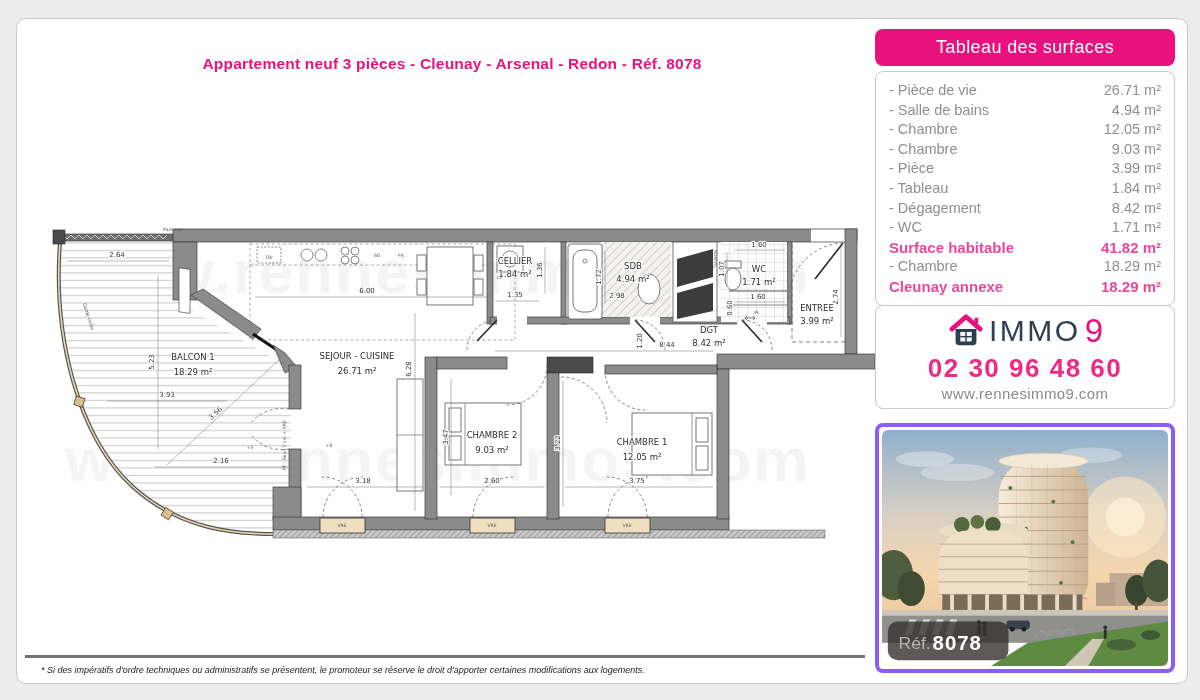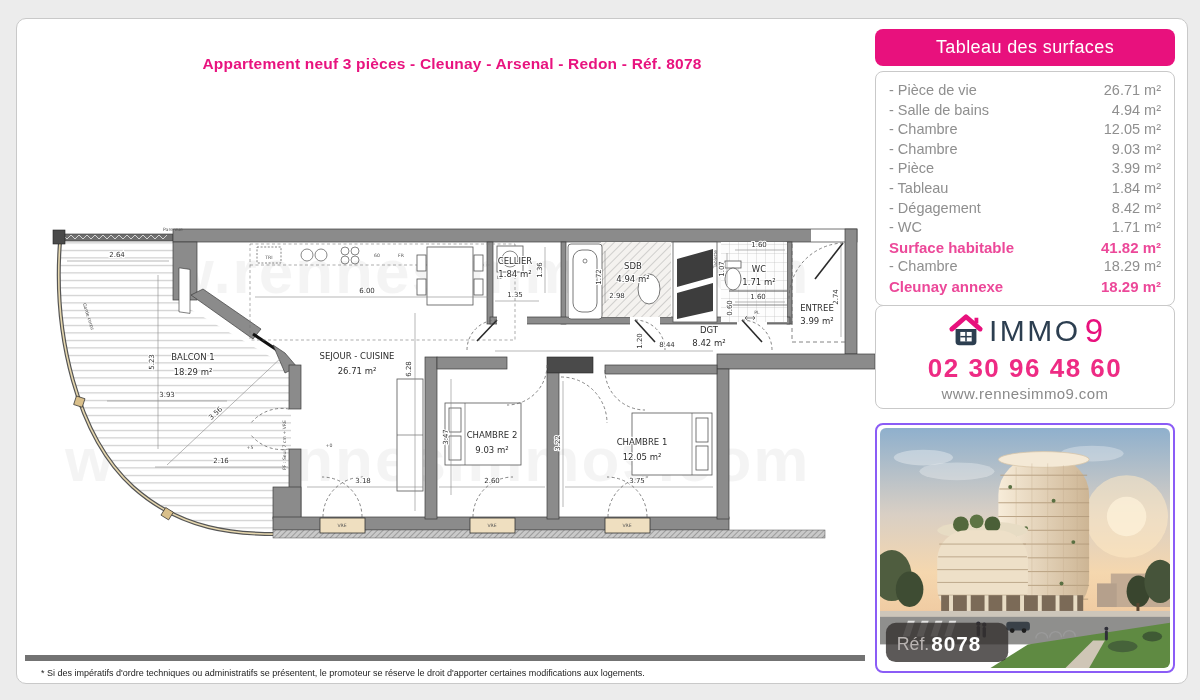--- a/index.html
+++ b/index.html
@@ -41,27 +41,27 @@
     background: #fff; border: 1px solid #c9c9c9; border-radius: 8px;
     display: flex; flex-direction: column; align-items: center; justify-content: center;
   }
   .logo-row { display: flex; align-items: center; gap: 4px; }
   .logo-immo { font-size: 30px; color: #2c3e50; letter-spacing: 2.5px; font-weight: 400; }
   .logo-nine { font-size: 33px; color: #e8117d; font-weight: 400; }
   .contact-phone { font-size: 26px; font-weight: bold; color: #ee2b84; letter-spacing: 1.5px; margin-top: 3px; }
   .contact-web { font-size: 15px; color: #8a8a8a; letter-spacing: .4px; margin-top: 1px; }
   .photo-card {
     position: absolute; left: 858px; top: 404px; width: 300px; height: 250px;
-    background: #fff; border: 2px solid #8b5cf6; border-radius: 8px; padding: 3px;
+    background: #fff; border: 4px solid #8b5cf6; border-radius: 8px; padding: 3px;
   }
   .photo-inner { width: 100%; height: 100%; border-radius: 6px; overflow: hidden; }
   .footnote {
     position: absolute; left: 8px; top: 636px; width: 840px;
-    border-top: 6px solid #737373; padding: 7px 0 0 16px;
-    font-size: 9px; color: #222;
+    border-top: 3px solid #737373; padding: 7px 0 0 16px;
+    font-size: 9px; color: #222; font-style: italic;
   }
 
   
   .wall  { fill: #8b8b8b; stroke: #3d3d3d; stroke-width: .7; }
   .dwall { fill: #4a4a4a; stroke: #222; stroke-width: .6; }
   .fix   { fill: #fff; stroke: #555; stroke-width: .8; }
   .dimline { stroke: #888; stroke-width: .6; }
   .door  { fill: none; stroke: #666; stroke-width: .8; stroke-dasharray: 3 2.5; }
   .leaf  { stroke: #2a2a2a; stroke-width: 1.6; }
   text.dim { font: 7px "DejaVu Sans", sans-serif; fill: #333; paint-order: stroke; stroke: #fff; stroke-width: 2px; }

